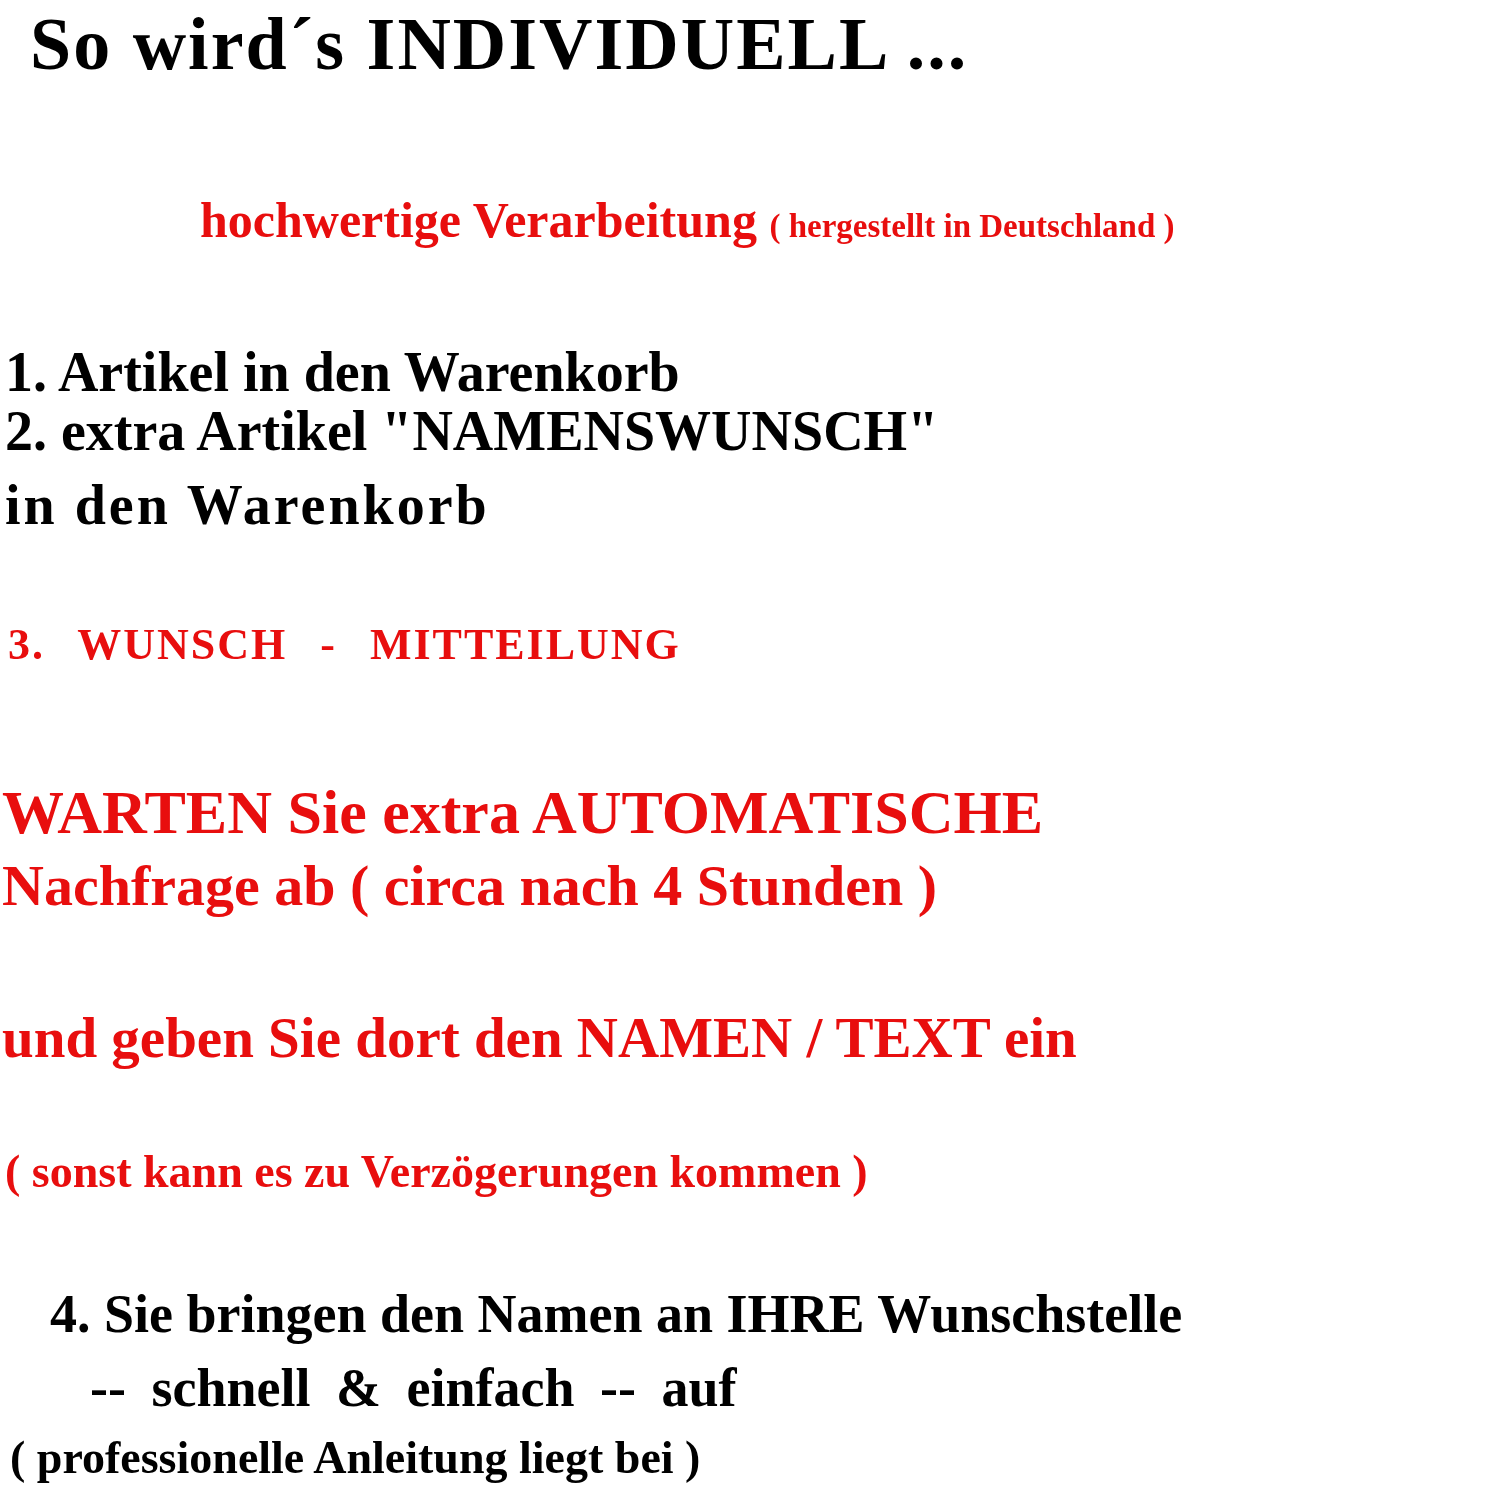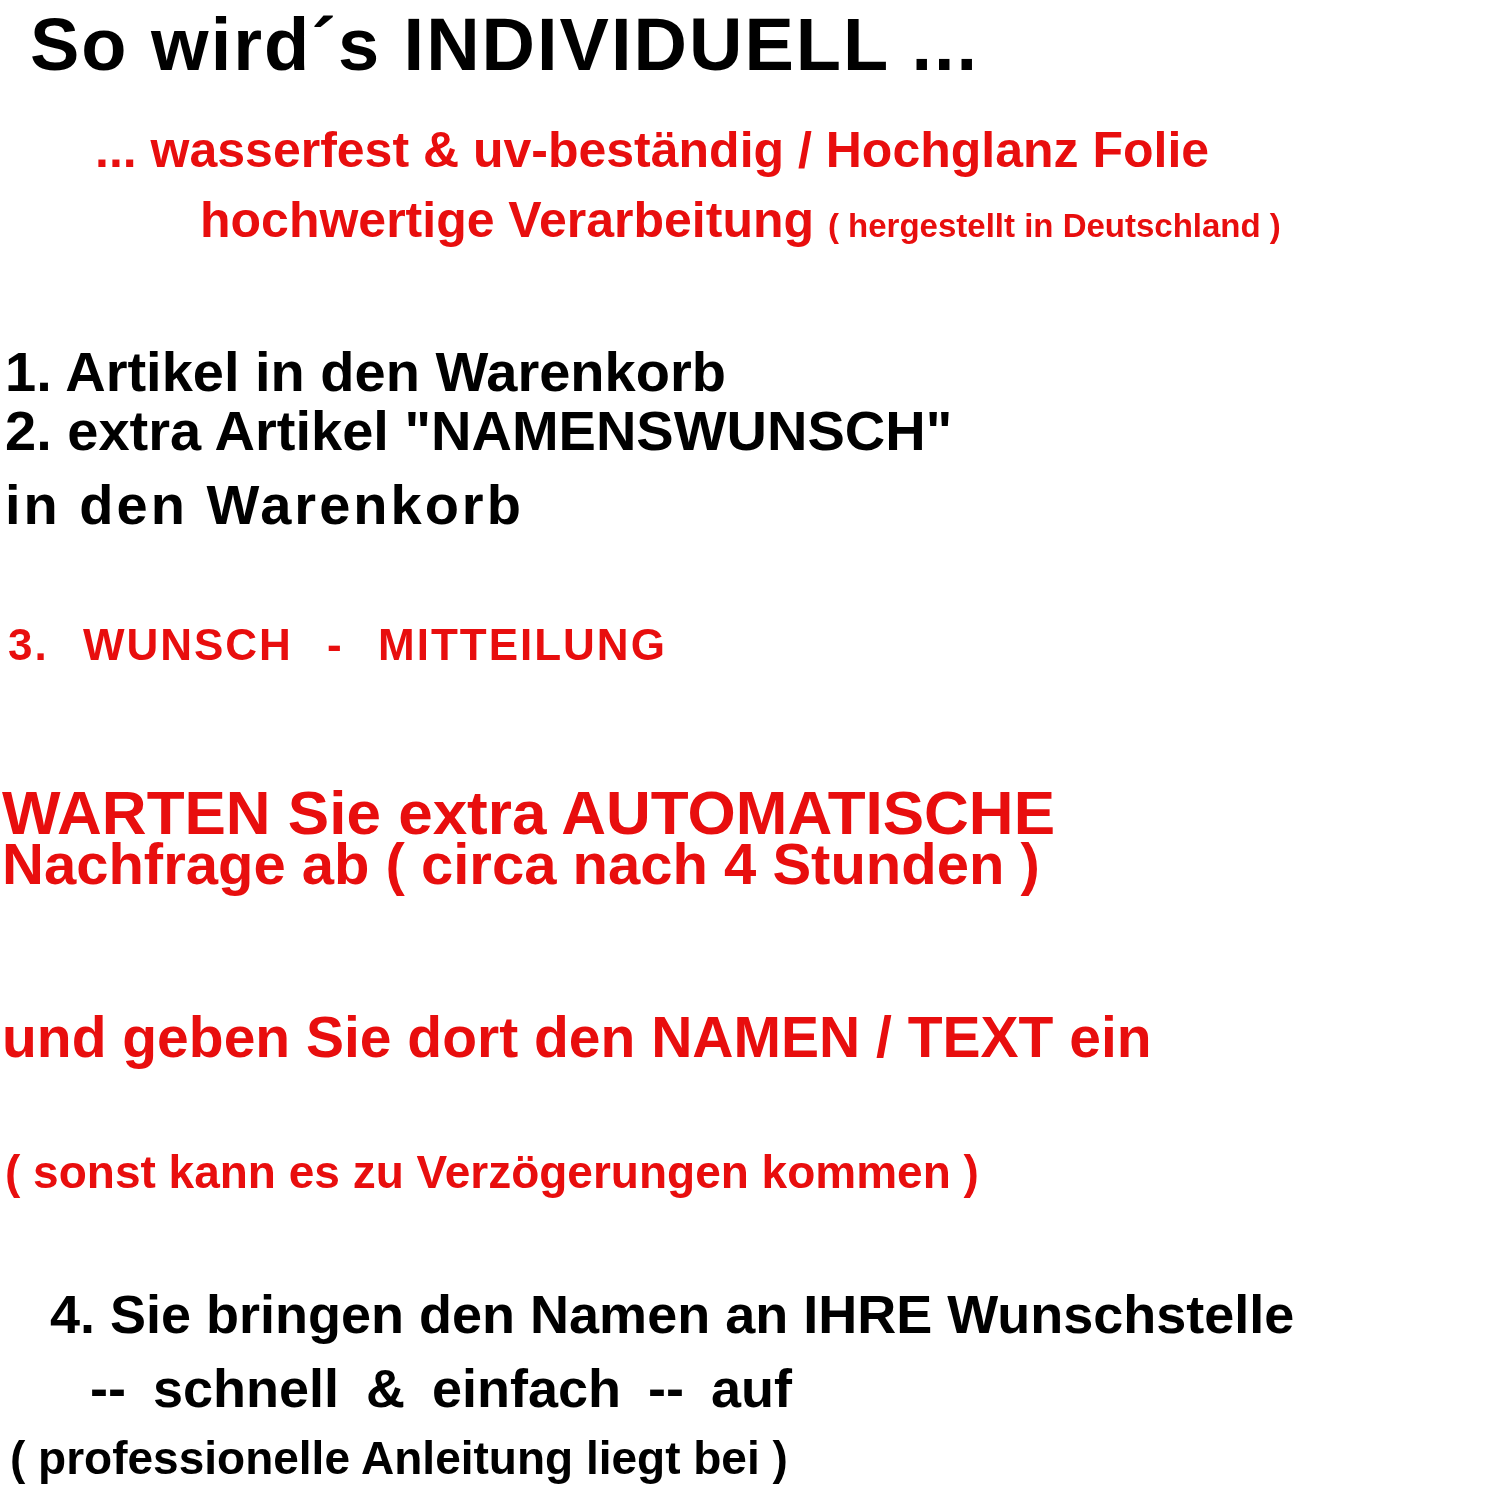--- a/index.html
+++ b/index.html
@@ -6,55 +6,54 @@
     margin: 0;
     padding: 0;
     background: #ffffff;
   }
   .canvas {
     position: relative;
     width: 1475px;
     height: 1500px;
     background: var(--background, #ffffff);
     overflow: hidden;
-    font-family: Liberation Sans, sans-serif;
+    font-family: Liberation Serif, serif;
     font-weight: bold;
     color: var(--black, #000000);
   }
   .line {
     position: absolute;
     white-space: nowrap;
     line-height: 1.05;
   }
   .red { color: var(--red, #e80e0e); }
 
   .title         { left: 30px;  top: 6px;    font-size: 74px; letter-spacing: 2px; }
   .intro-1       { left: 95px;  top: 124px;  font-size: 50px; }
   .intro-2       { left: 200px; top: 194px;  font-size: 50px; }
   .intro-2-note  { font-size: 33px; }
   .step1         { left: 5px;   top: 330px;  font-size: 56px; margin-top: 13px; }
   .step2a        { left: 5px;   top: 402px;  font-size: 56px; }
   .step2b        { left: 5px;   top: 476px;  font-size: 56px; letter-spacing: 3px; }
   .step3         { left: 8px;   top: 622px;  font-size: 44px; word-spacing: 20px; letter-spacing: 2px; }
   .wait1         { left: 2px;   top: 780px;  font-size: 62px; }
-  .wait2         { left: 2px;   top: 834px;  font-size: 58px; }
+  .wait2         { left: 2px;   top: 856px;  font-size: 58px; }
   .enter         { left: 2px;   top: 1008px; font-size: 57px; }
   .note-delay    { left: 5px;   top: 1148px; font-size: 46px; }
   .step4a        { left: 5px;   top: 1286px; font-size: 54px; margin-left: 45px; }
   .step4b        { left: 90px;  top: 1360px; font-size: 54px; word-spacing: 12px; }
   .step4-note    { left: 10px;  top: 1434px; font-size: 46px; }
 </style>
 </head>
 <body>
 
 <div class="canvas">
 
   <div class="line title">So wird´s INDIVIDUELL ...</div>
 
-  <div class="line intro-1 red">... wasserfest &amp; uv-beständig / Hochglanz Folie</div>
 
   <div class="line intro-2 red">
     <span>hochwertige Verarbeitung</span>
     <span class="intro-2-note">( hergestellt in Deutschland )</span>
   </div>
 
   <div class="line step1">1. Artikel in den Warenkorb</div>
 
   <div class="line step2a">2. extra Artikel "NAMENSWUNSCH"</div>
 

